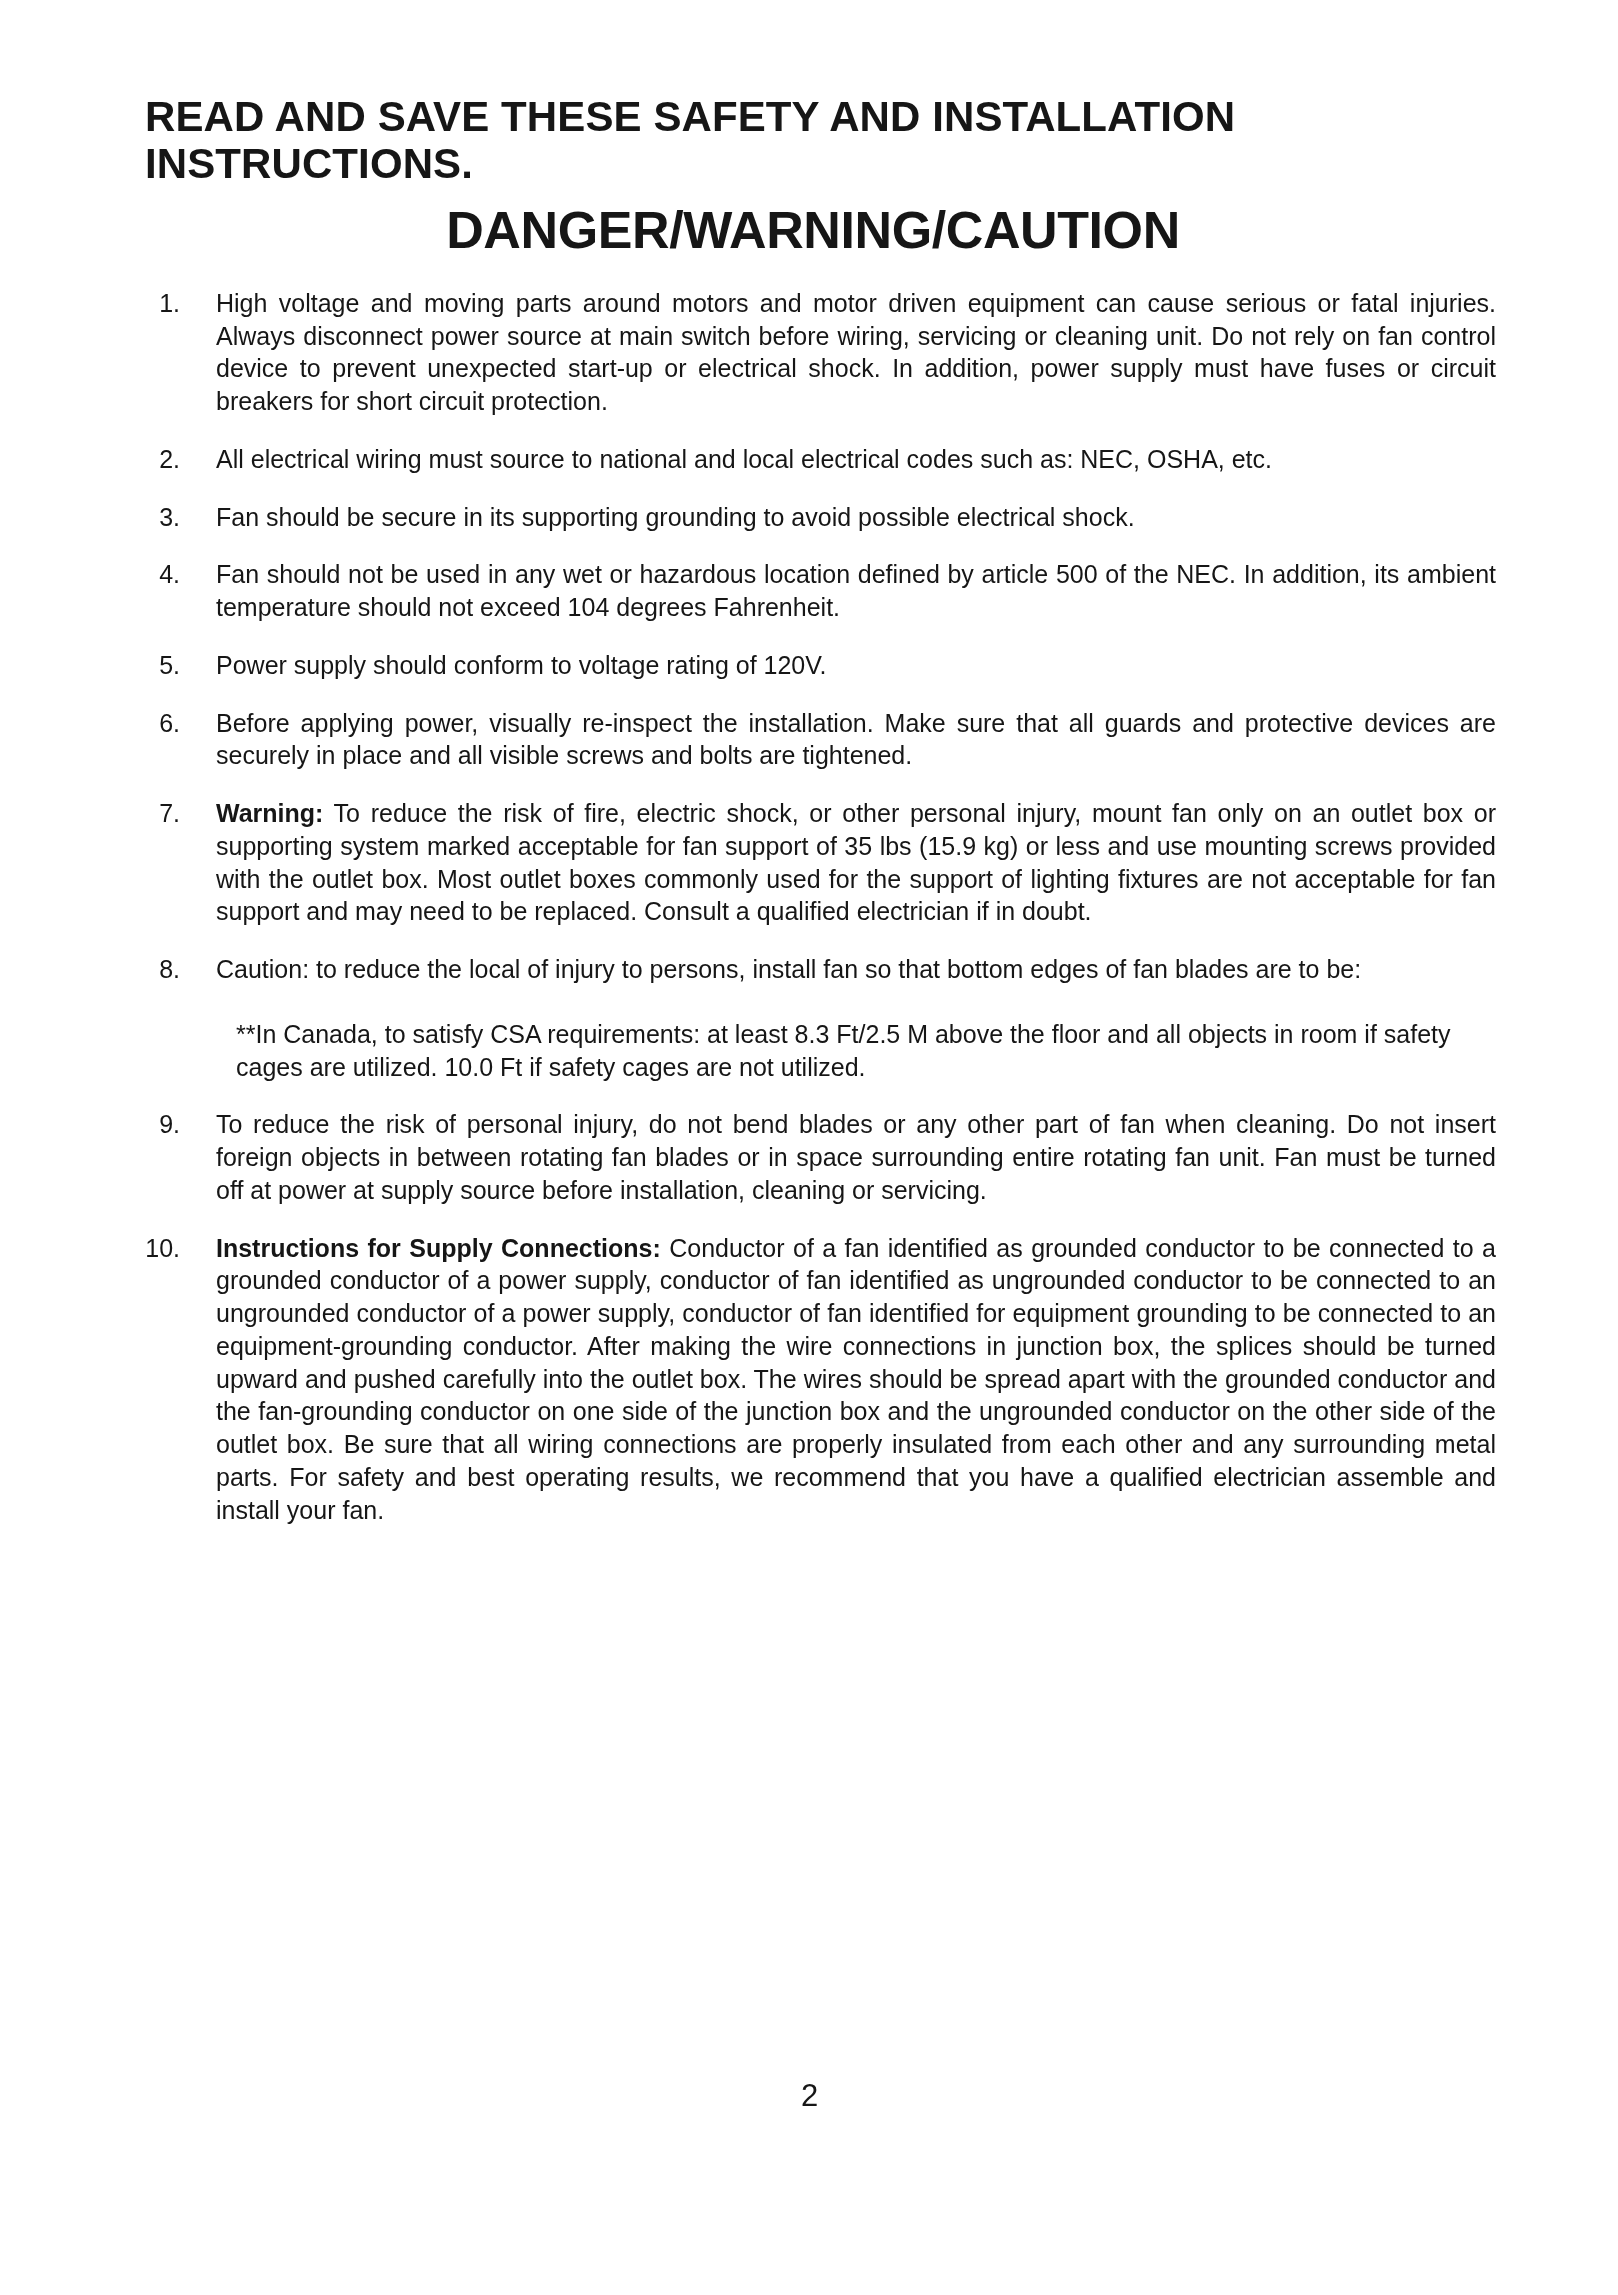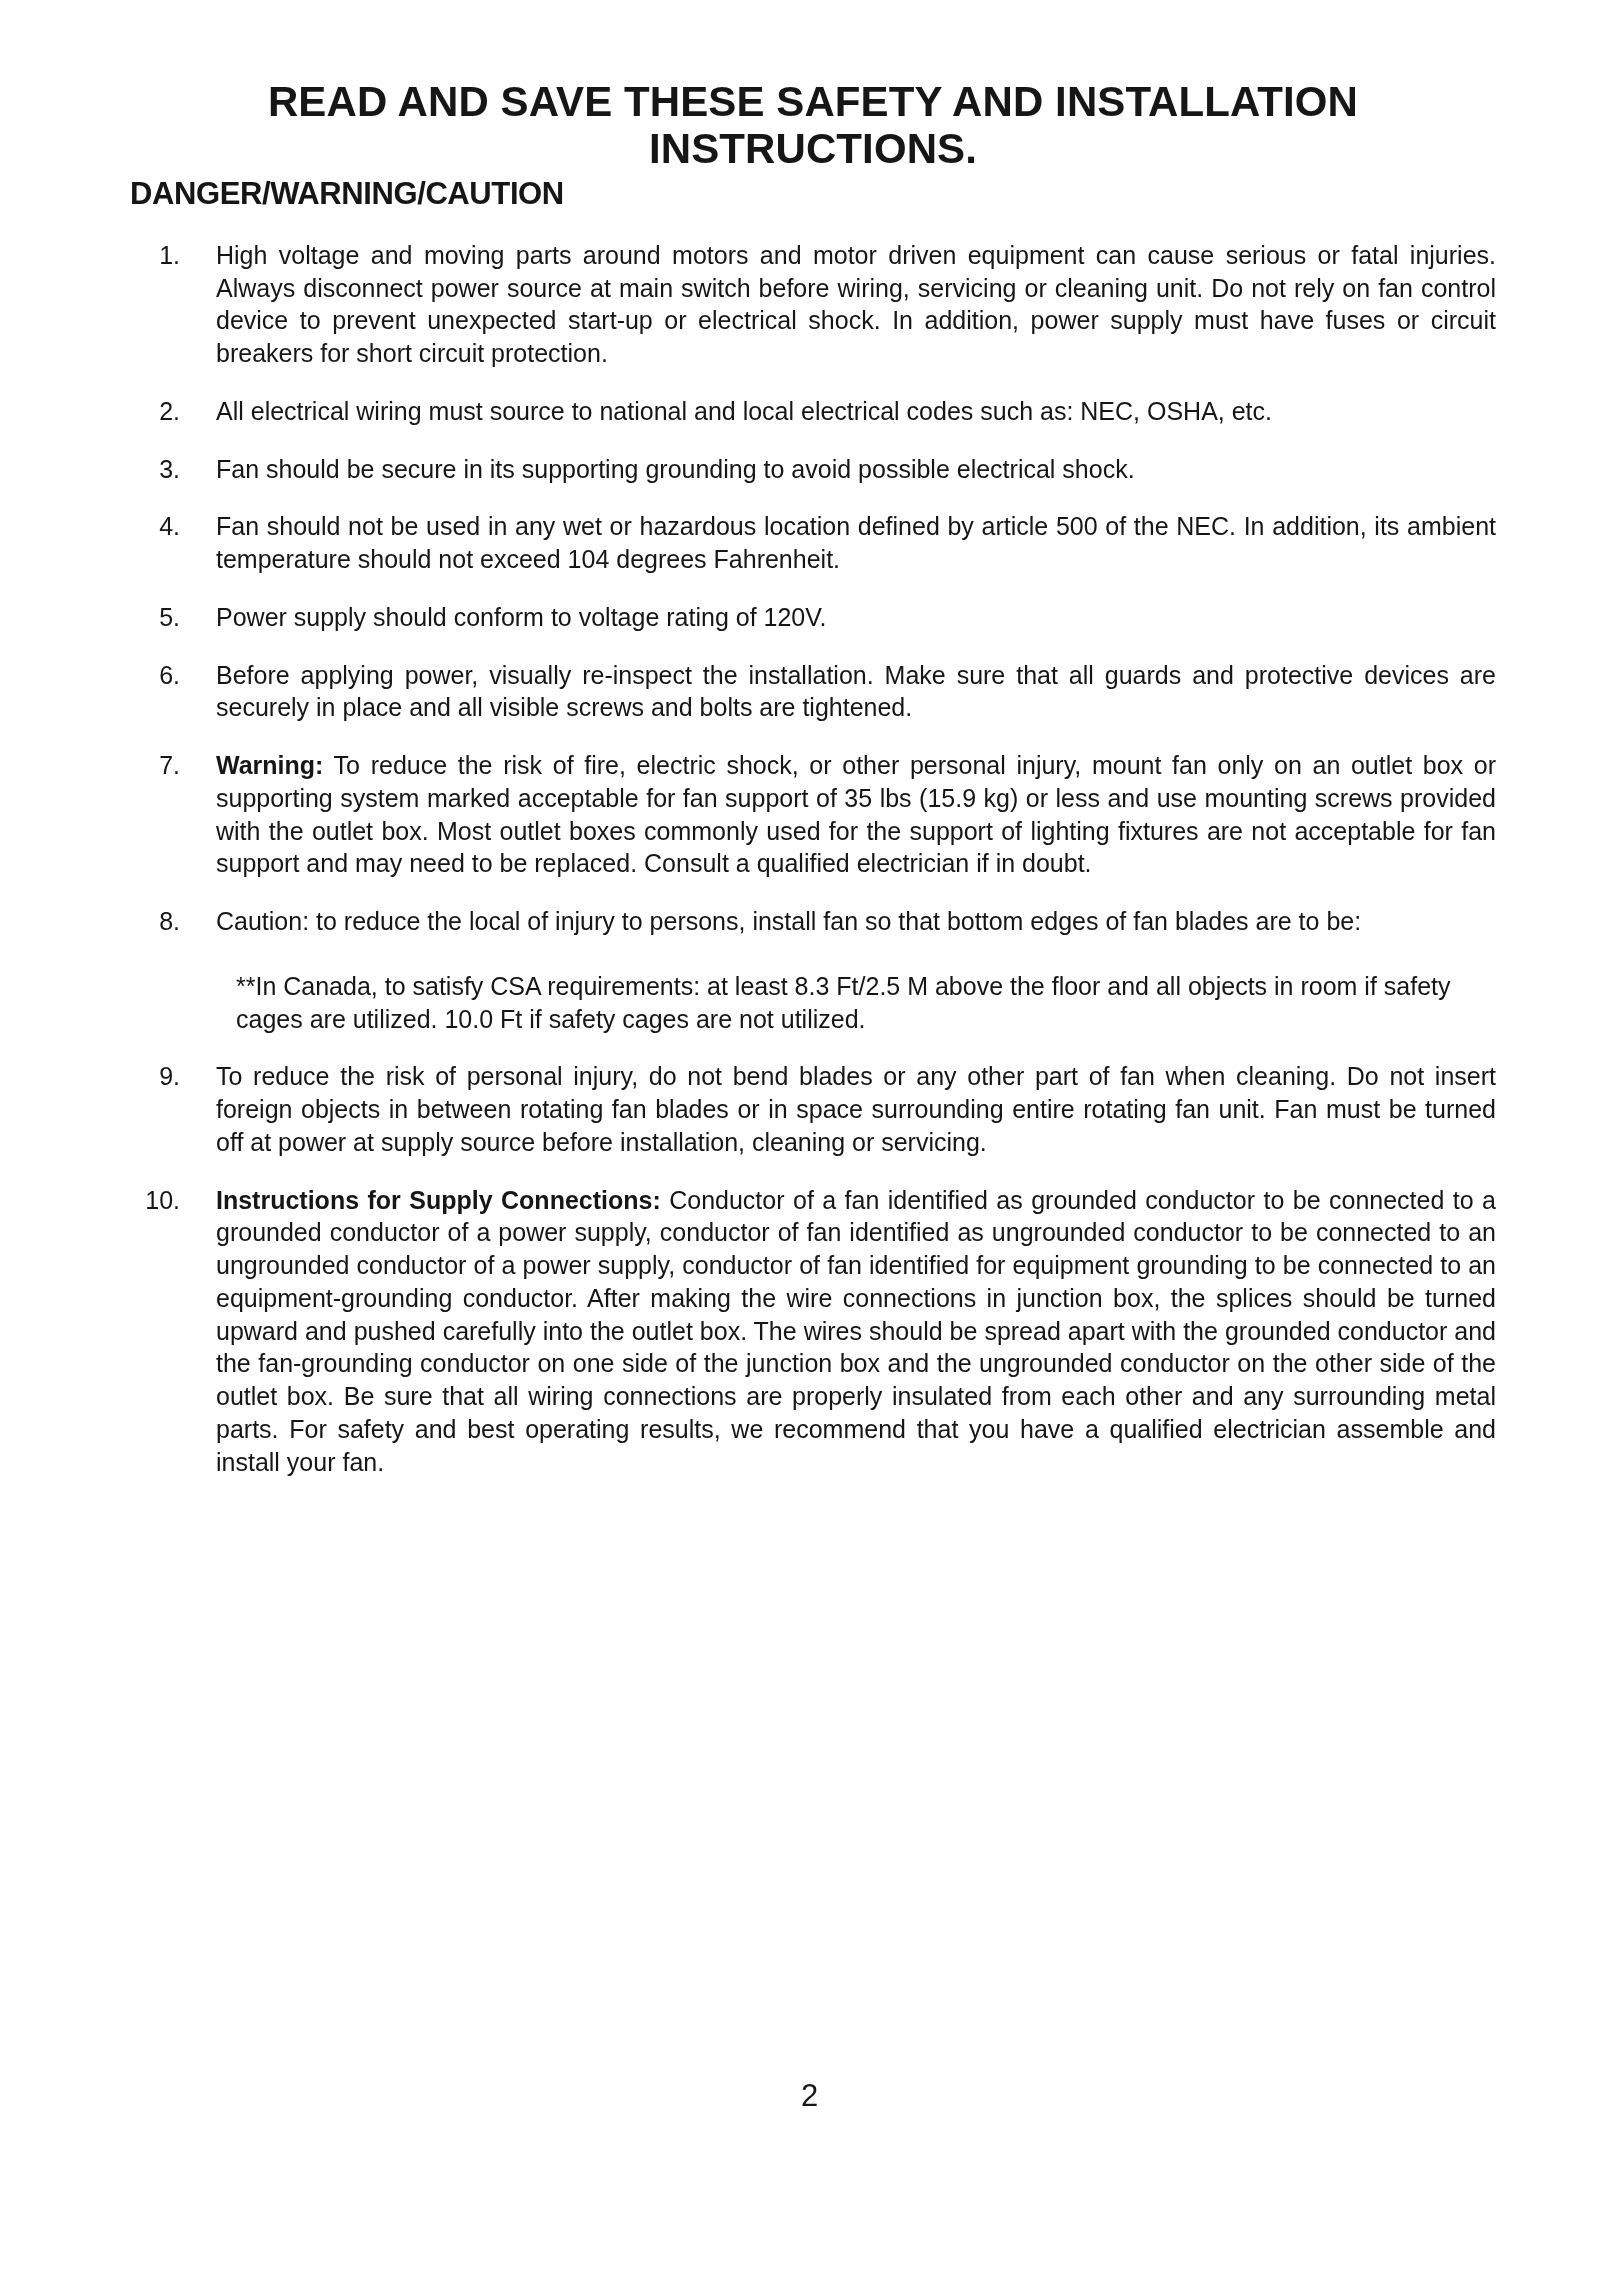--- a/index.html
+++ b/index.html
@@ -25,37 +25,36 @@
   }
 
   
   .title-block {
     padding-top: 79px;
   }
   .doc-title {
     font-size: 42px;
     font-weight: bold;
     line-height: 1.11;
-    text-align: center;
     letter-spacing: 0.1px;
-    margin: 0;
+    margin: 15px;
     color: #161616;
   }
   .doc-subtitle {
     font-size: 29px;
     font-weight: bold;
     text-align: center;
     margin: 16px 0 0 0;
     line-height: 1.15;
     color: #161616;
   }
   .doc-danger {
-    font-size: 31px;
+    font-size: 52px;
     font-weight: bold;
-    text-align: left;
+    text-align: center;
     margin: 5px 0 0 0;
     line-height: 1.1;
     letter-spacing: -0.4px;
     color: #161616;
   }
 
   
   .list {
     margin: 27.5px 0 0 0;
     padding: 0;

